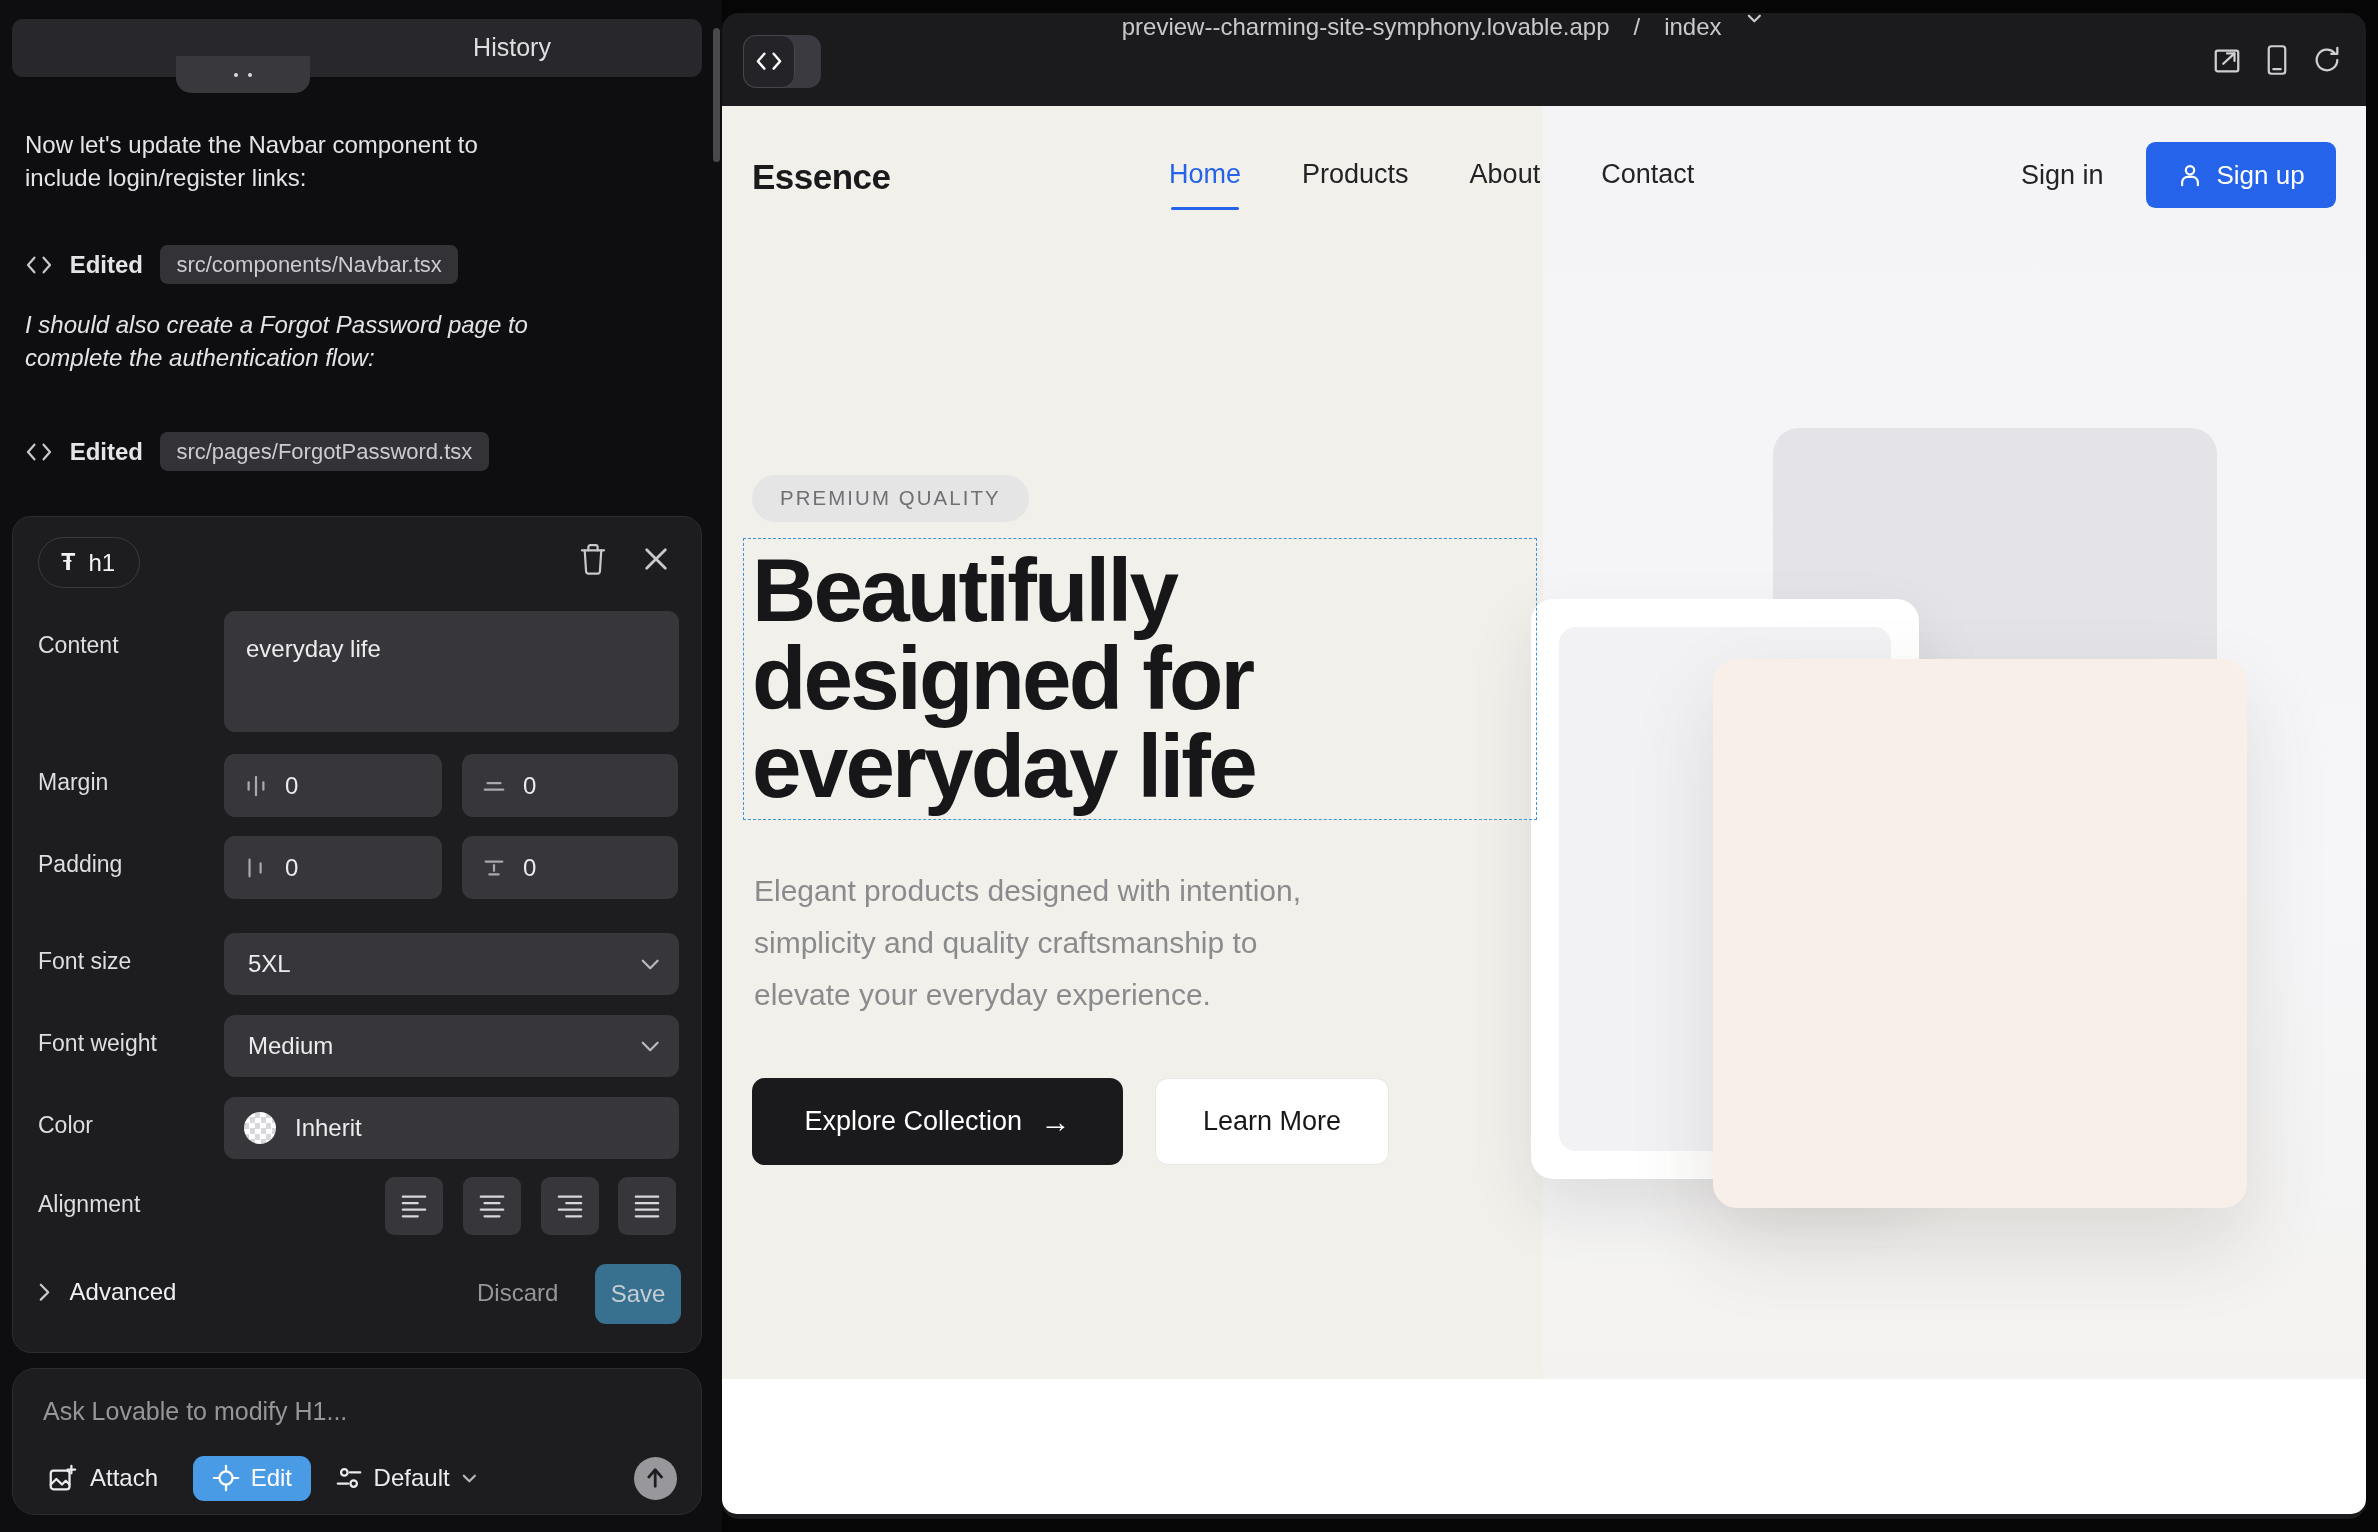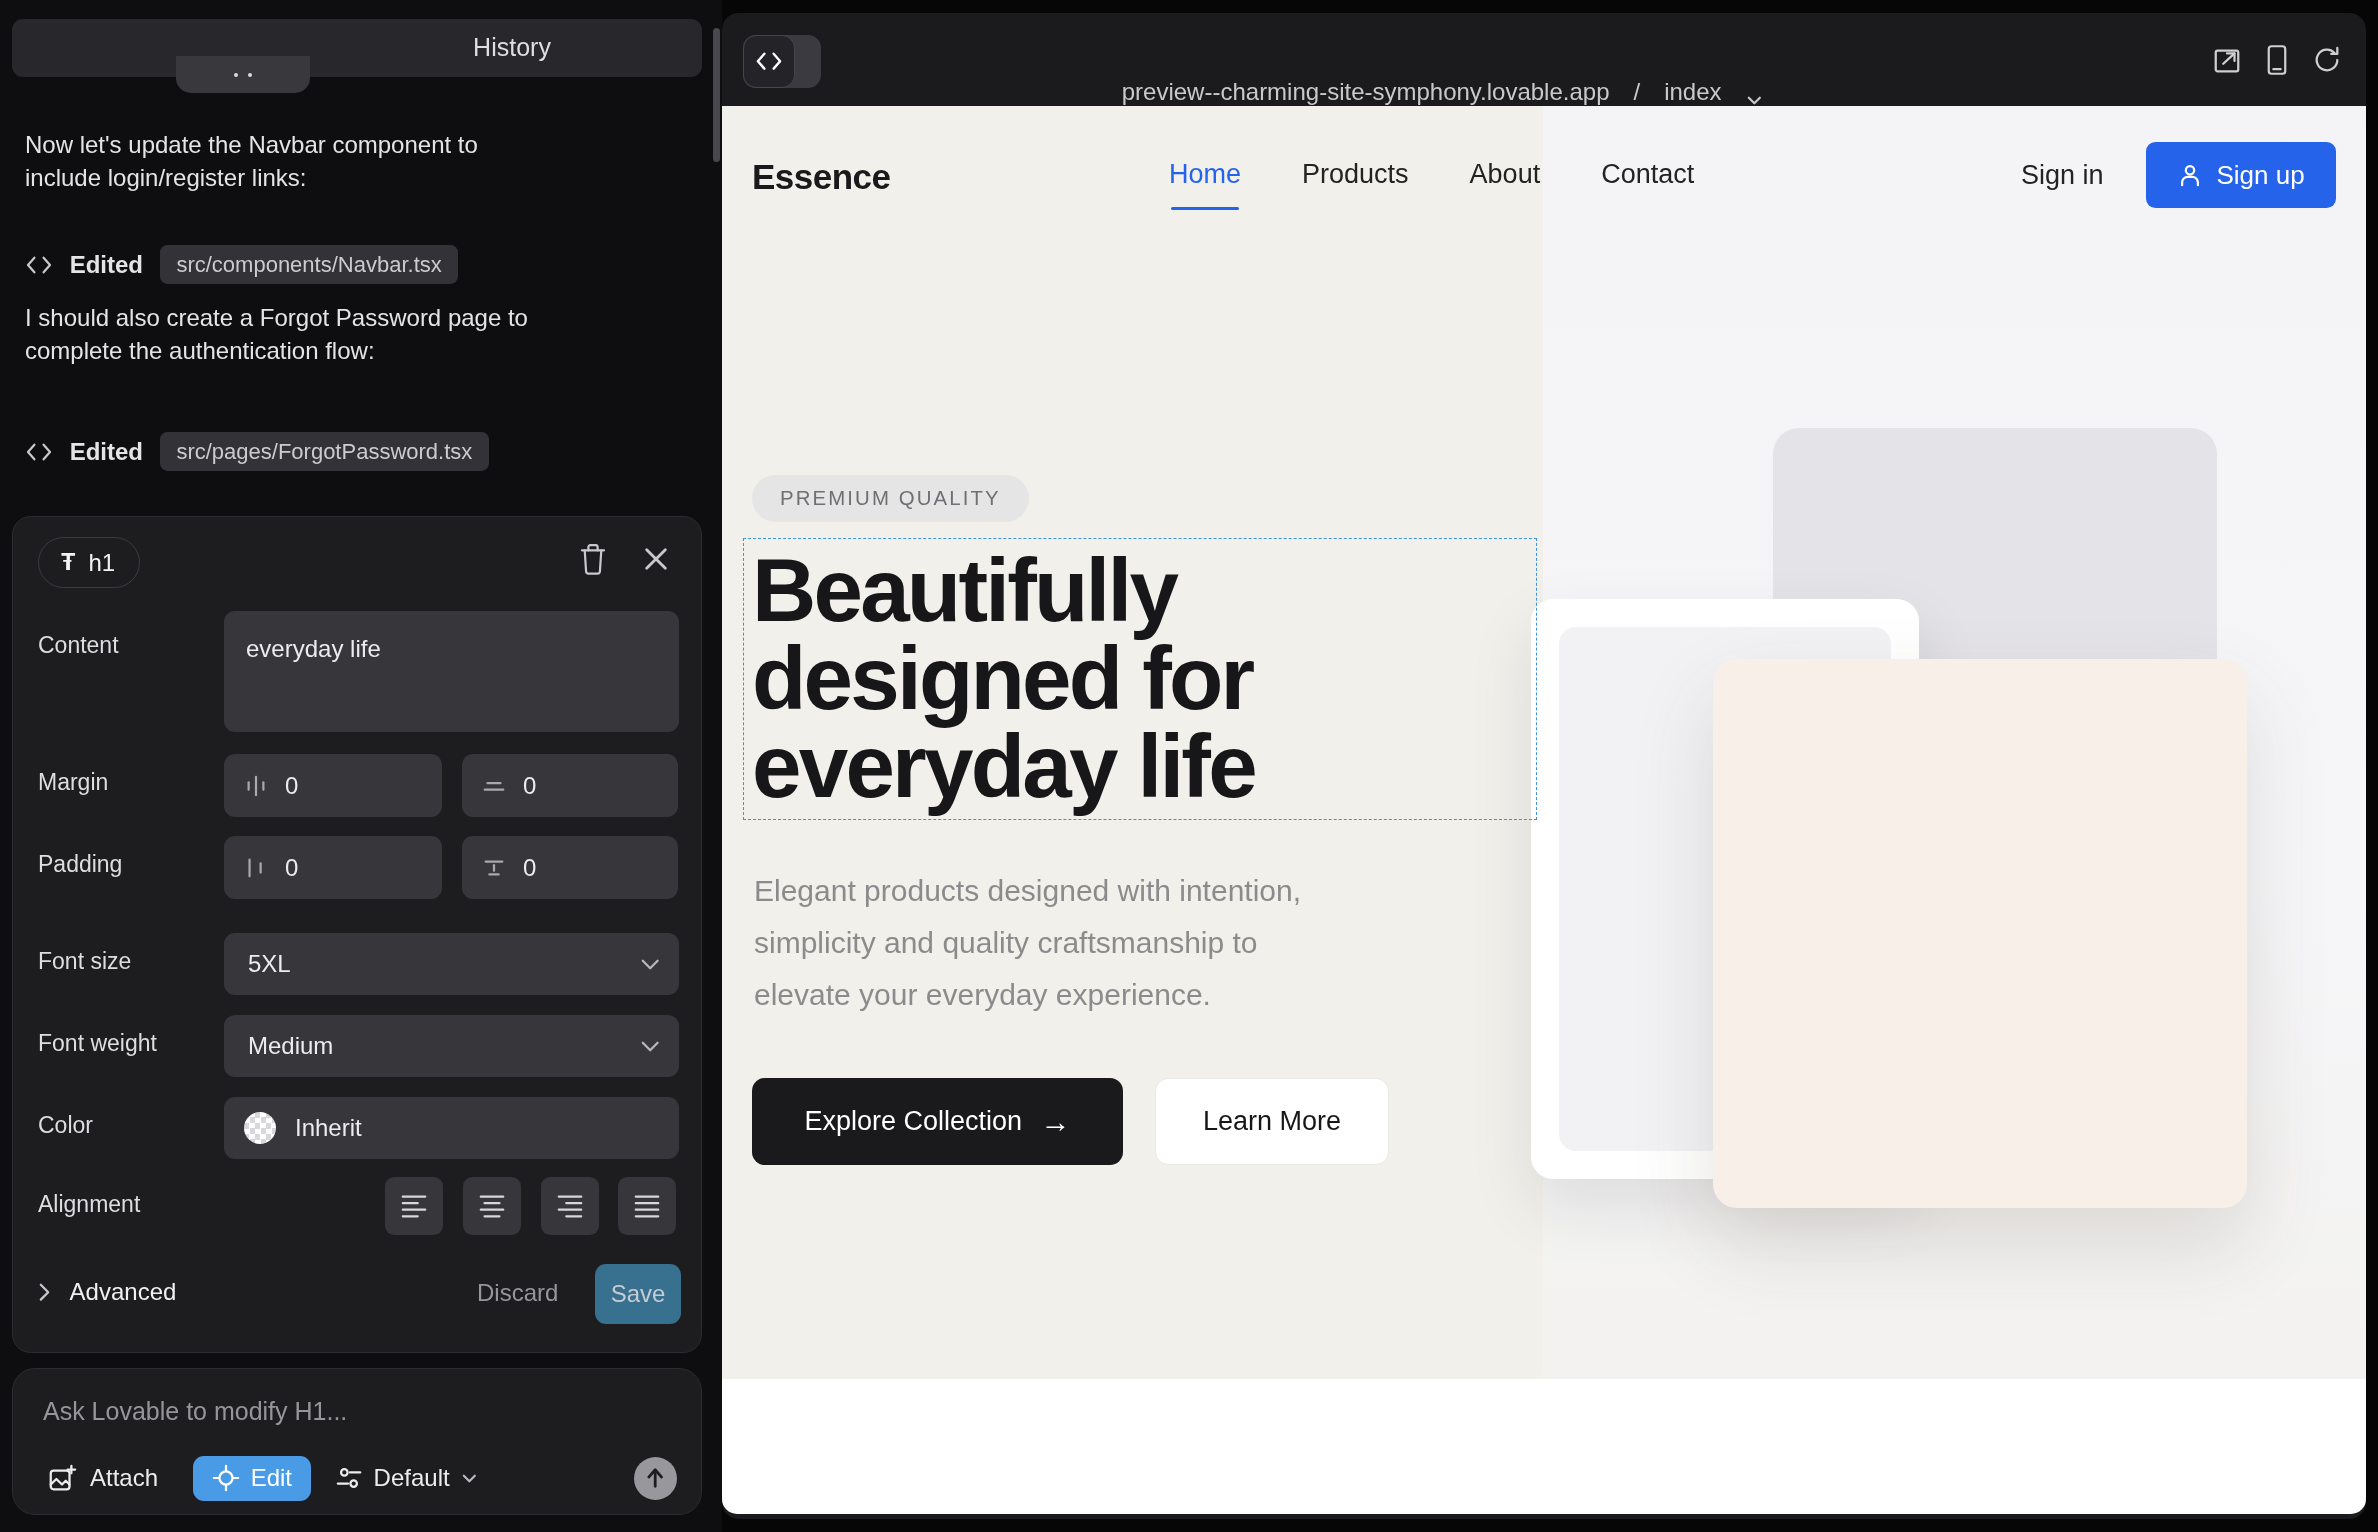--- a/index.html
+++ b/index.html
@@ -56,21 +56,21 @@
               display:flex; align-items:center; gap:11px; color:#FFFFFF; }
   #default-btn { margin-left:24px; display:flex; align-items:center; gap:11px; }
   #send-btn { margin-left:auto; margin-right:26px; width:43px; height:43px; border-radius:50%; background:#98989C;
               display:flex; align-items:center; justify-content:center; color:#1D1D20; }
 
   
   #frame { left:722px; top:13px; width:1644px; height:1506px; background:#1B1B1E; border-radius:16.7px; }
   #code-toggle { left:21.3px; top:22px; width:78px; height:53px; background:#3A3A40; border-radius:13px; }
   #code-seg { left:0; top:0; width:52px; height:53px; background:#242428; border:0.9px solid #45454B; border-radius:13px;
               display:flex; align-items:center; justify-content:center; color:#FFFFFF; }
-  #url-row { left:0; top:0; width:1440px; height:93px; display:flex; align-items:flex-end; justify-content:center; gap:24px;
+  #url-row { left:0; top:0; width:1440px; height:93px; display:flex; align-items:flex-start; justify-content:center; gap:24px;
              color:#C9C9CC; font-size:24px; }
   #frame-actions { right:24px; top:0; height:93px; display:flex; align-items:center; gap:24px; color:#CFCFD2; }
 
   
   #site { left:0; top:93px; width:1644px; height:1408px; background:#FFFFFF; border-radius:0 0 15px 15px; overflow:hidden; }
   #hero-cream { left:0; top:0; width:821px; height:1273px; background:#F1F0EB; }
   #hero-gray { left:821px; top:0; width:823px; height:1273px;
                background:linear-gradient(180deg,#F4F4F7 0%,#F6F6F9 60%,#F3F2F0 100%); }
   #card-gray { left:1051px; top:322px; width:444px; height:443px; border-radius:26px; background:#E4E3E8; }
   #card-white { left:809px; top:493px; width:388px; height:580px; border-radius:22px; background:#FFFFFF;
@@ -123,21 +123,21 @@
     <span class="code-ic">
       <svg width="28" height="22" viewBox="0 0 30 24" class="ic">
           <polyline points="10,4 3,12 10,20"></polyline>
           <polyline points="20,4 27,12 20,20"></polyline>
         </svg>
     </span>
     <span class="edited-label">Edited</span>
     <span class="file-badge">src/components/Navbar.tsx</span>
   </div>
 
-  <div class="chat-msg abs" style="top:301px;">
+  <div class="chat-msg abs" style="top:308px;font-style:italic;">
     <div>I should also create a Forgot Password page to</div>
     <div>complete the authentication flow:</div>
   </div>
 
   <div class="edited-row abs" style="top:430px;">
     <span class="code-ic">
       <svg width="28" height="22" viewBox="0 0 30 24" class="ic">
           <polyline points="10,4 3,12 10,20"></polyline>
           <polyline points="20,4 27,12 20,20"></polyline>
         </svg>

